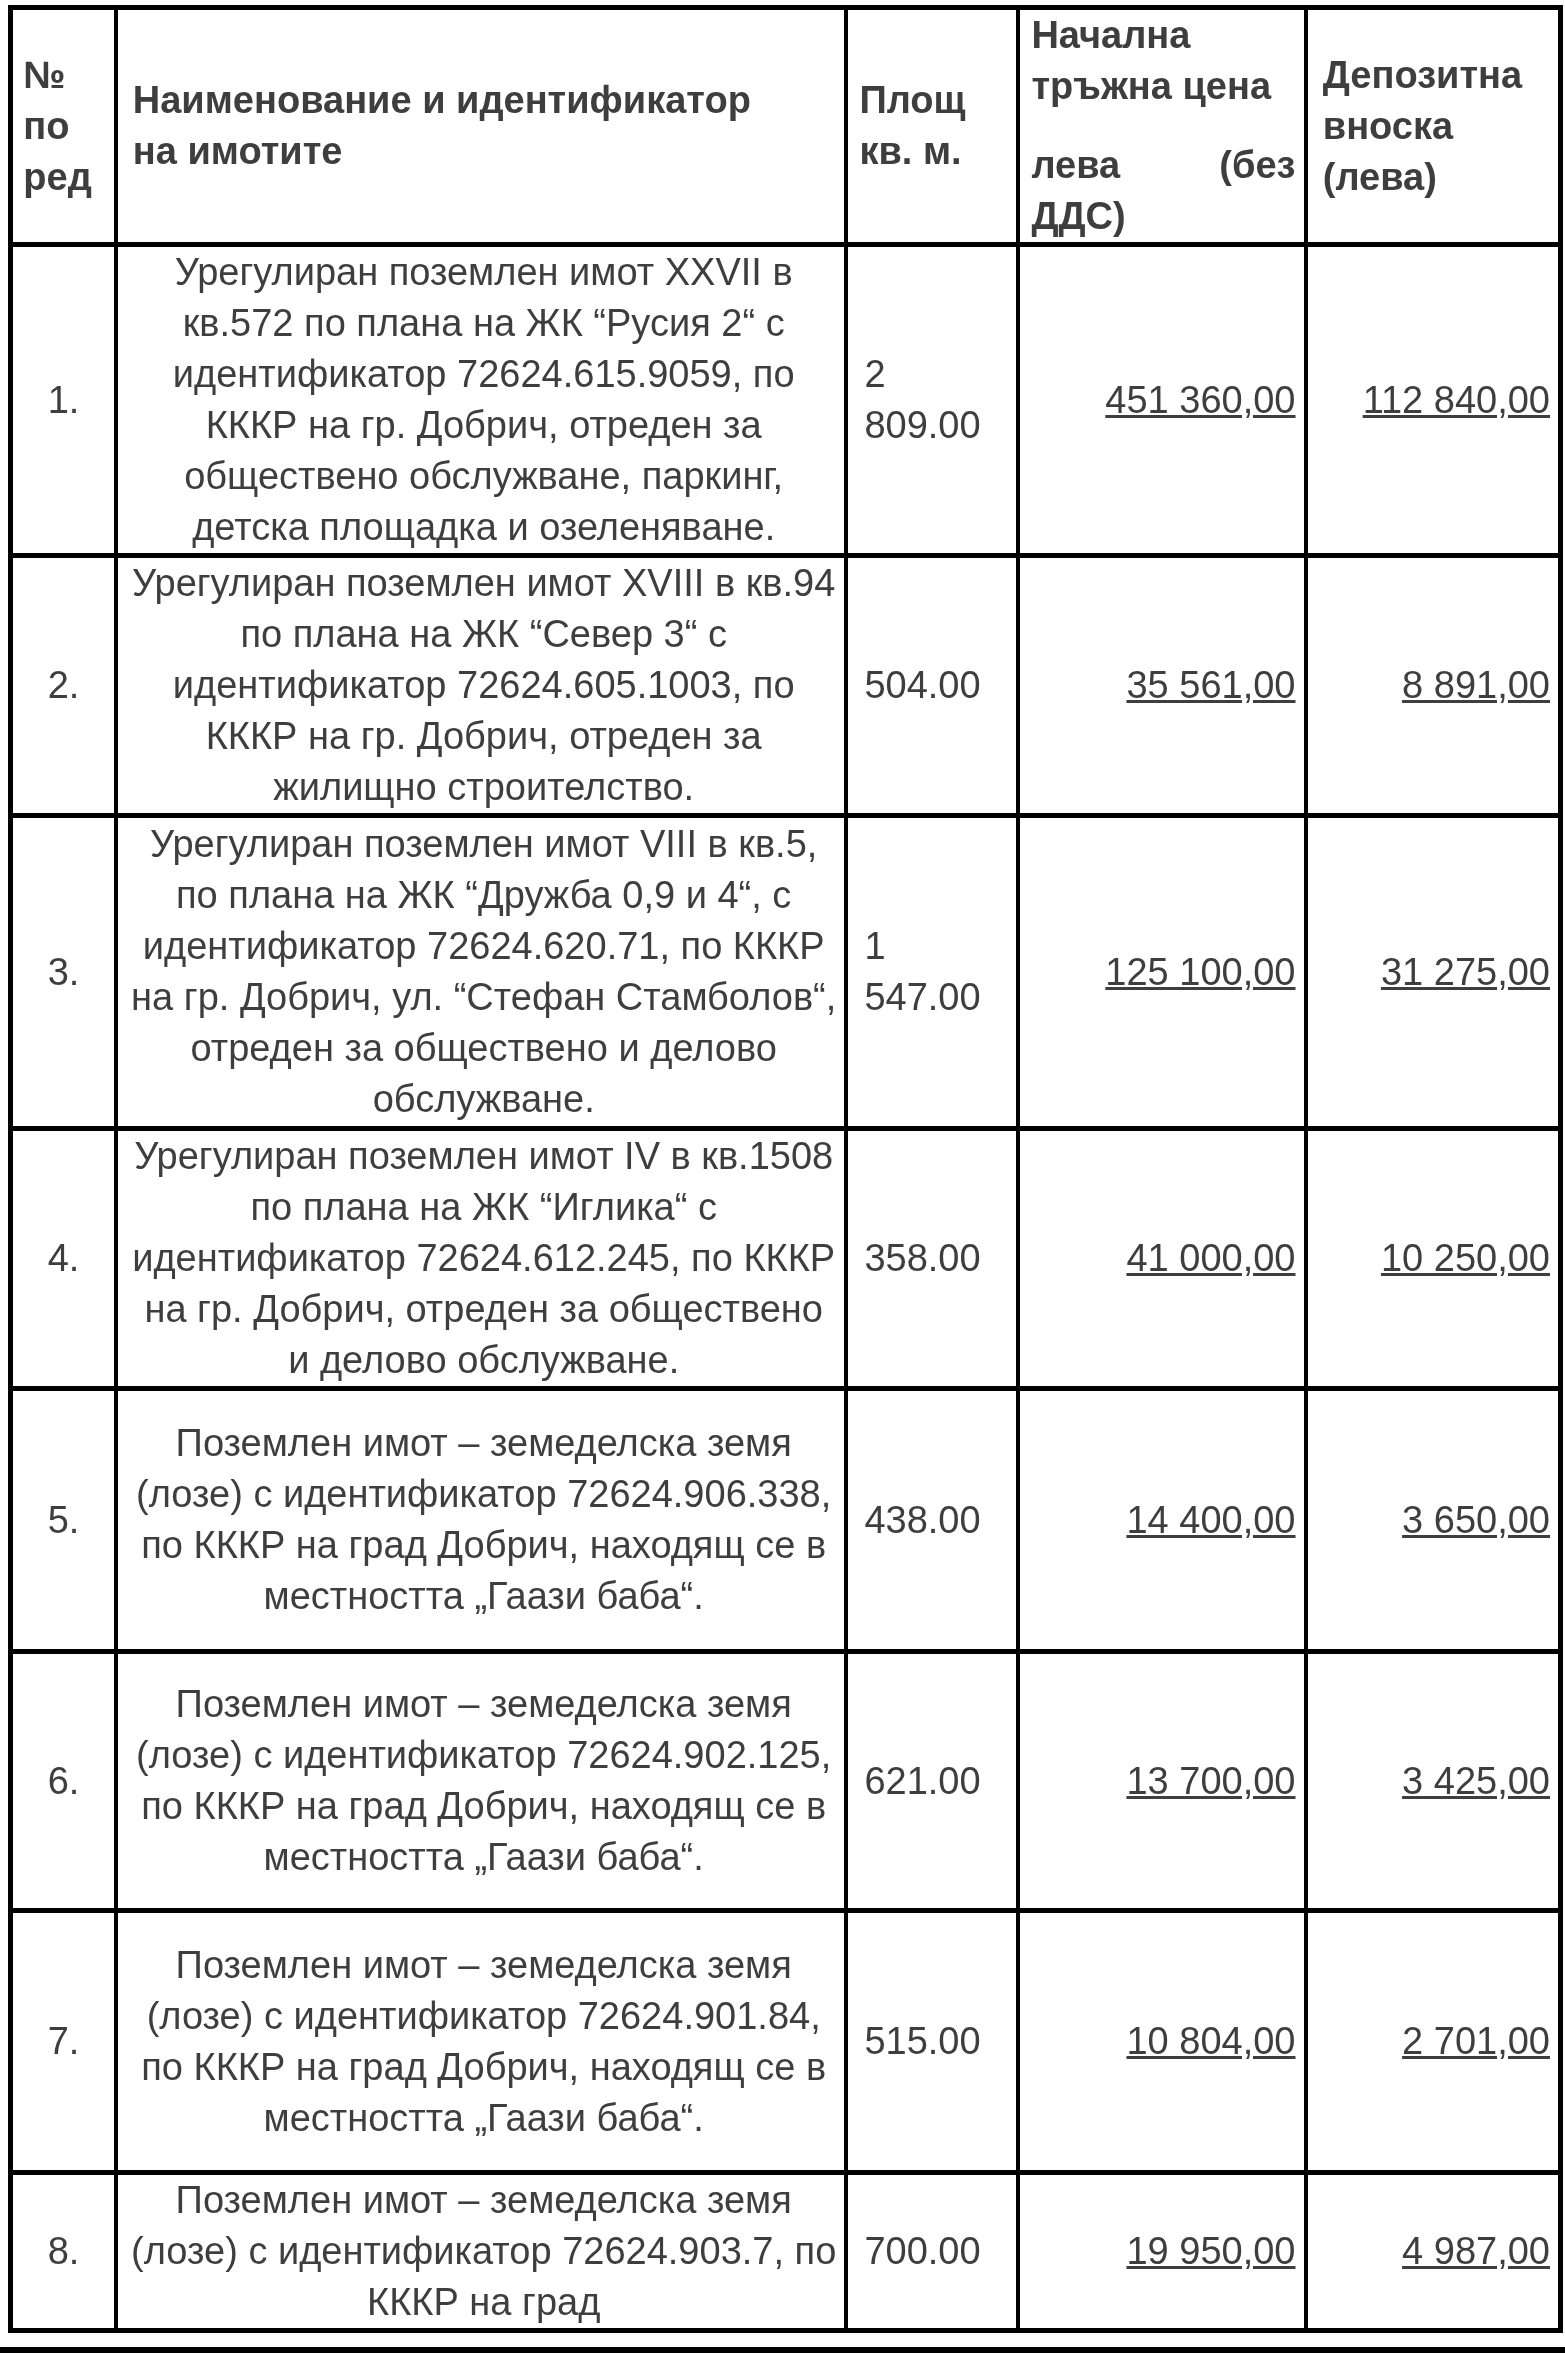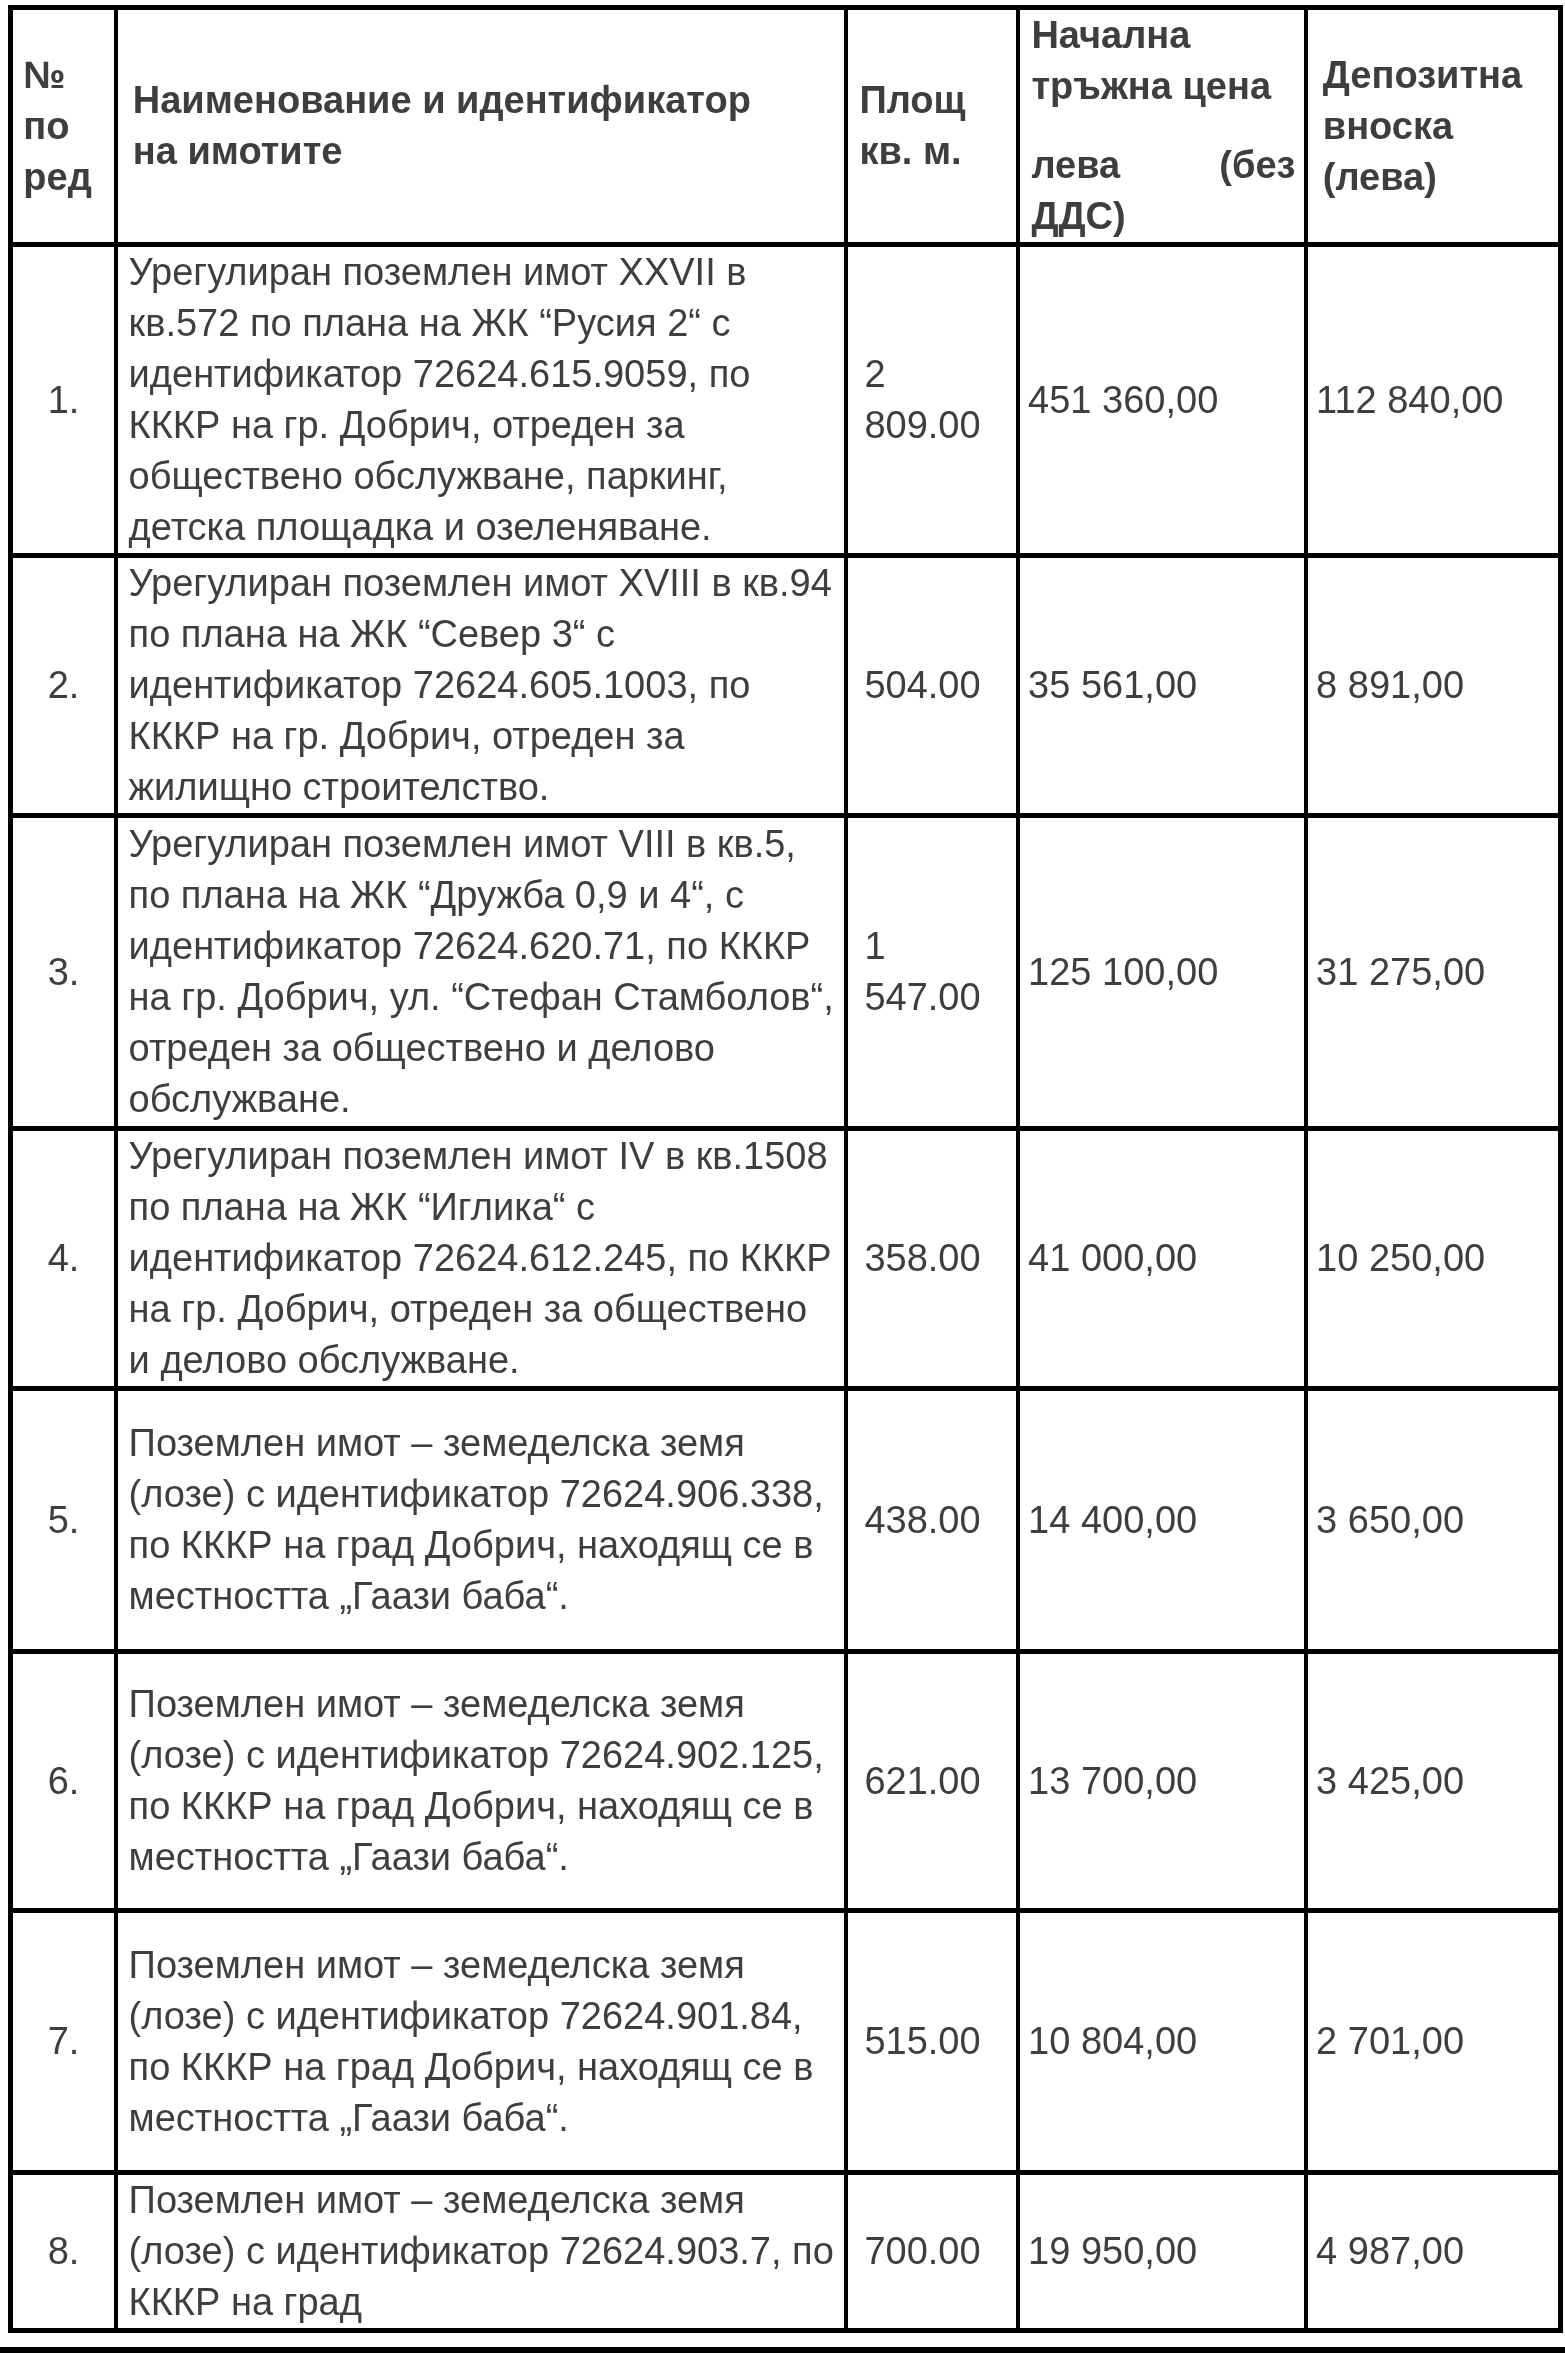--- a/index.html
+++ b/index.html
@@ -52,23 +52,23 @@
   th { font-weight: bold; text-align: left; }
   th .hl { white-space: nowrap; }
   th.h1 { padding-left: 10px; }
   th.h2 { padding-left: 15px; }
   th.h3 { padding-left: 11.6px; }
   th.h4 { padding-left: 11.6px; padding-right: 8.3px; }
   th.h5 { padding-left: 15px; }
   .justify-row { display: flex; justify-content: space-between; margin-top: 28px; }
 
   td.num  { text-align: center; }
-  td.desc { text-align: left; padding-left: 10.8px; padding-right: 5px; }
+  td.desc { text-align: center; padding-left: 10.8px; padding-right: 5px; }
   td.area { padding-left: 16.6px; padding-right: 16.6px; }
-  td.price, td.deposit { text-align: left; padding-left: 8.3px; padding-right: 8.3px; }
+  td.price, td.deposit { text-align: right; padding-left: 8.3px; padding-right: 8.3px; text-decoration: underline; }
 
   .bottom-bar {
     position: absolute; left: 0; top: 2347px;
     width: 1565px; height: 6.6px;
     background: #000;
   }
 </style>
 </head>
 <body>
 

